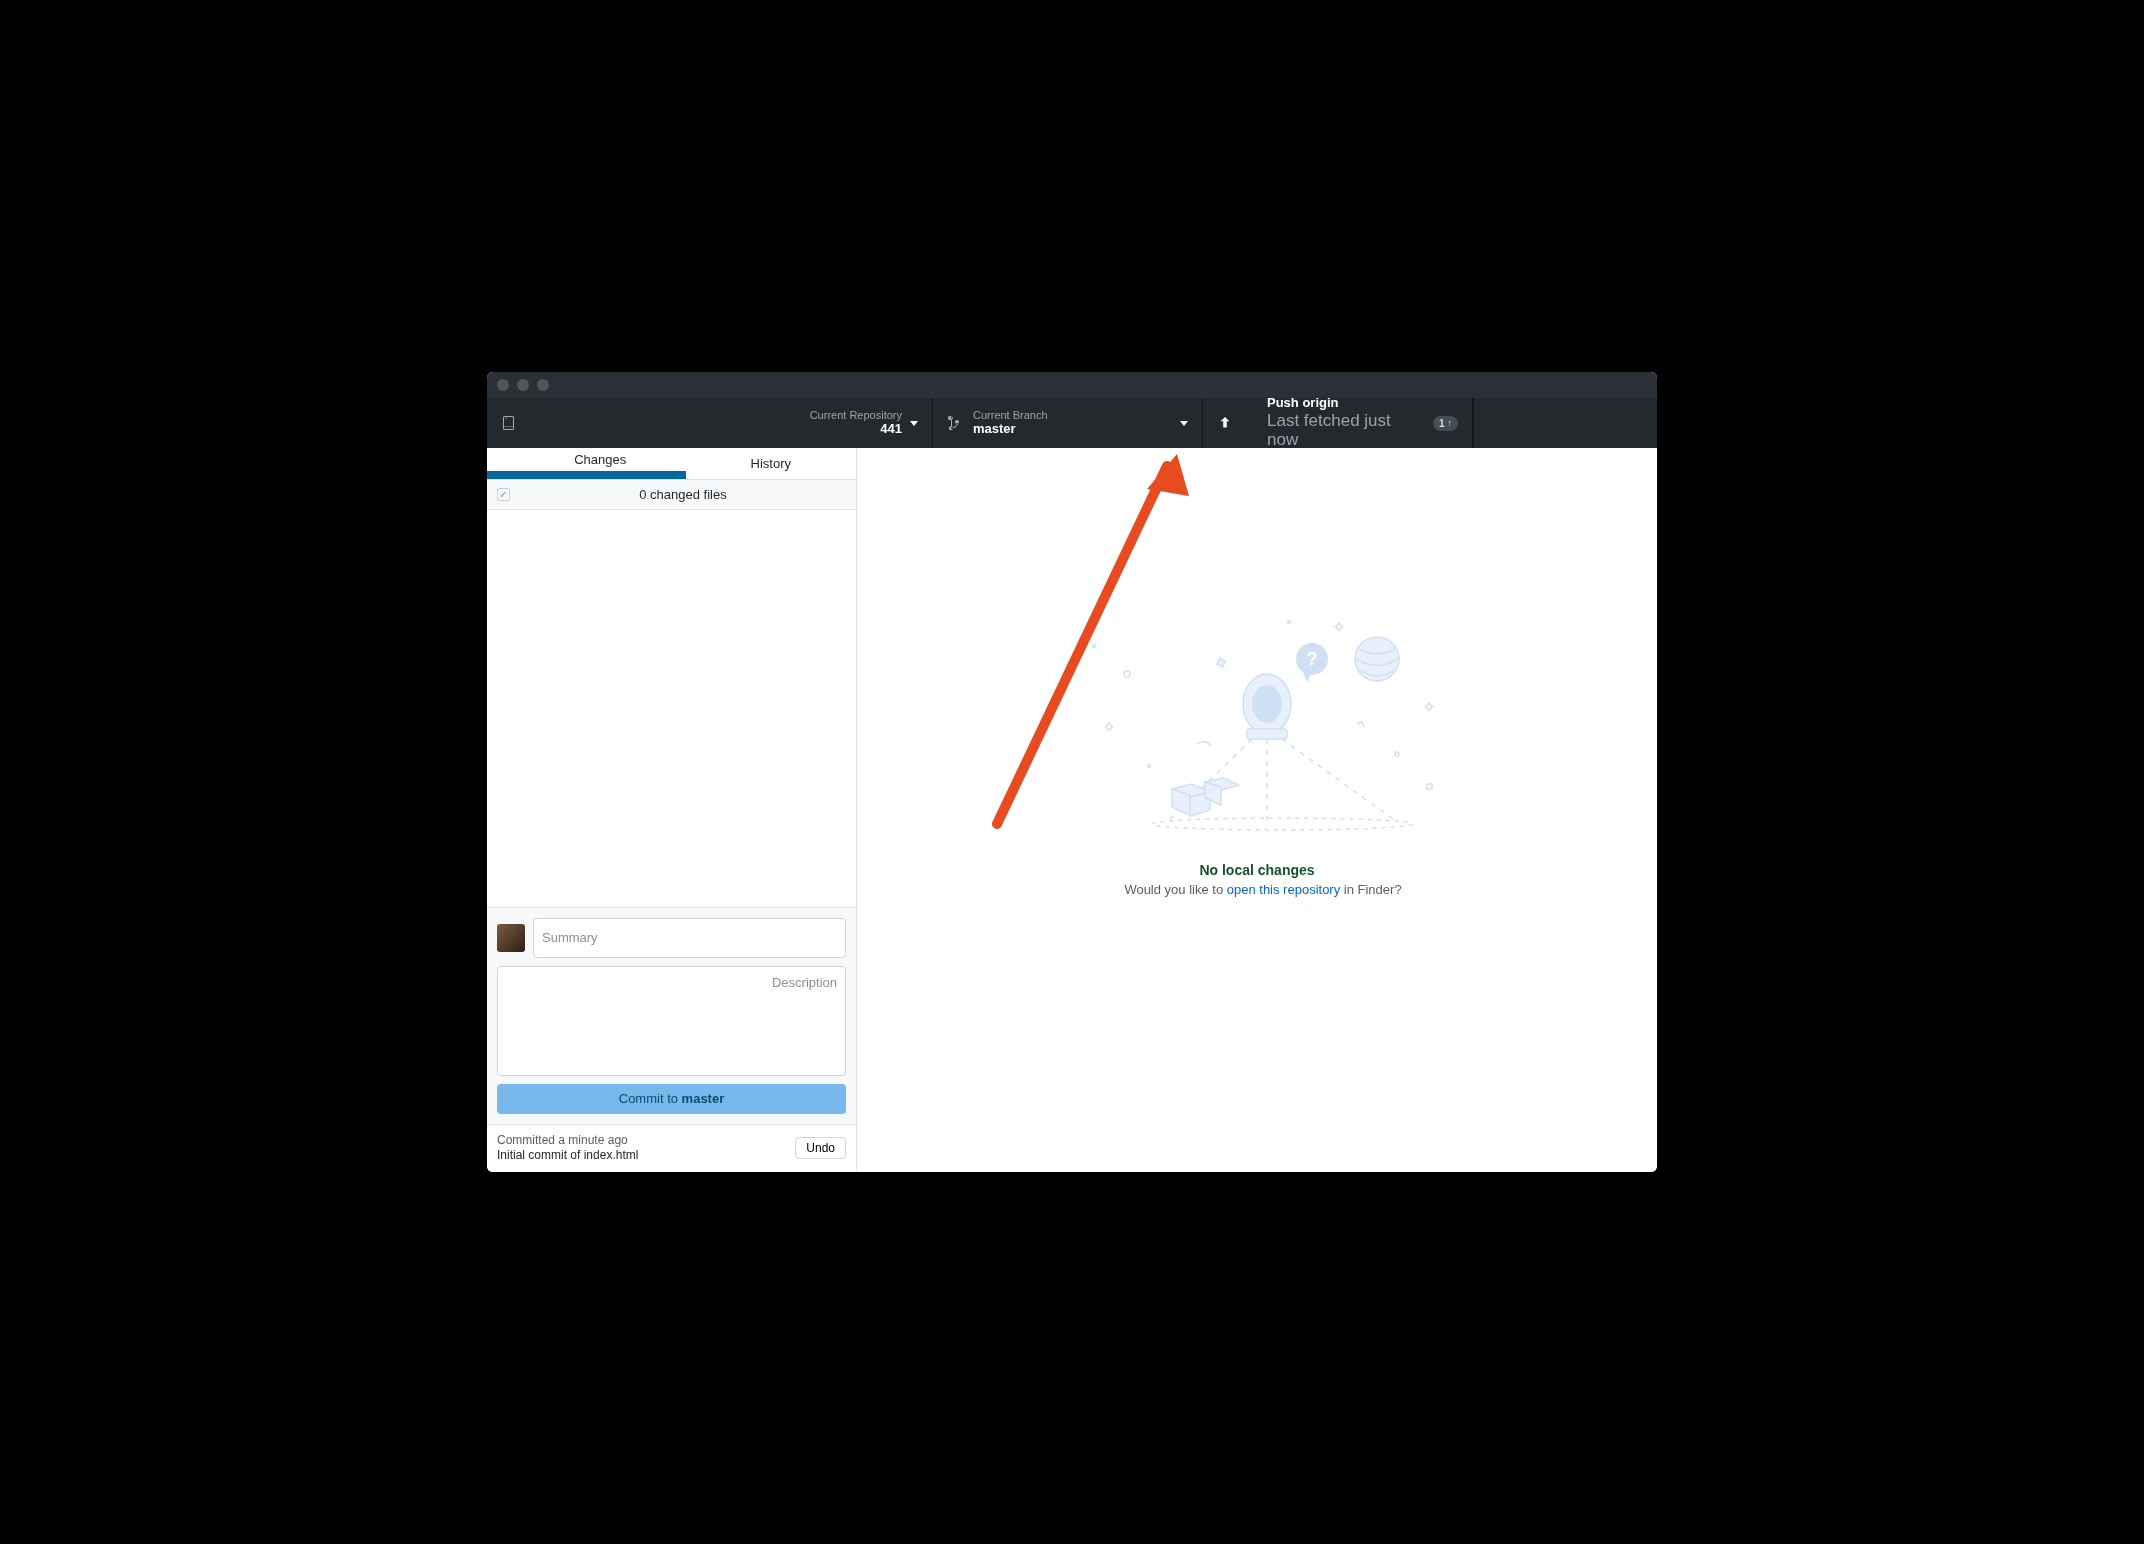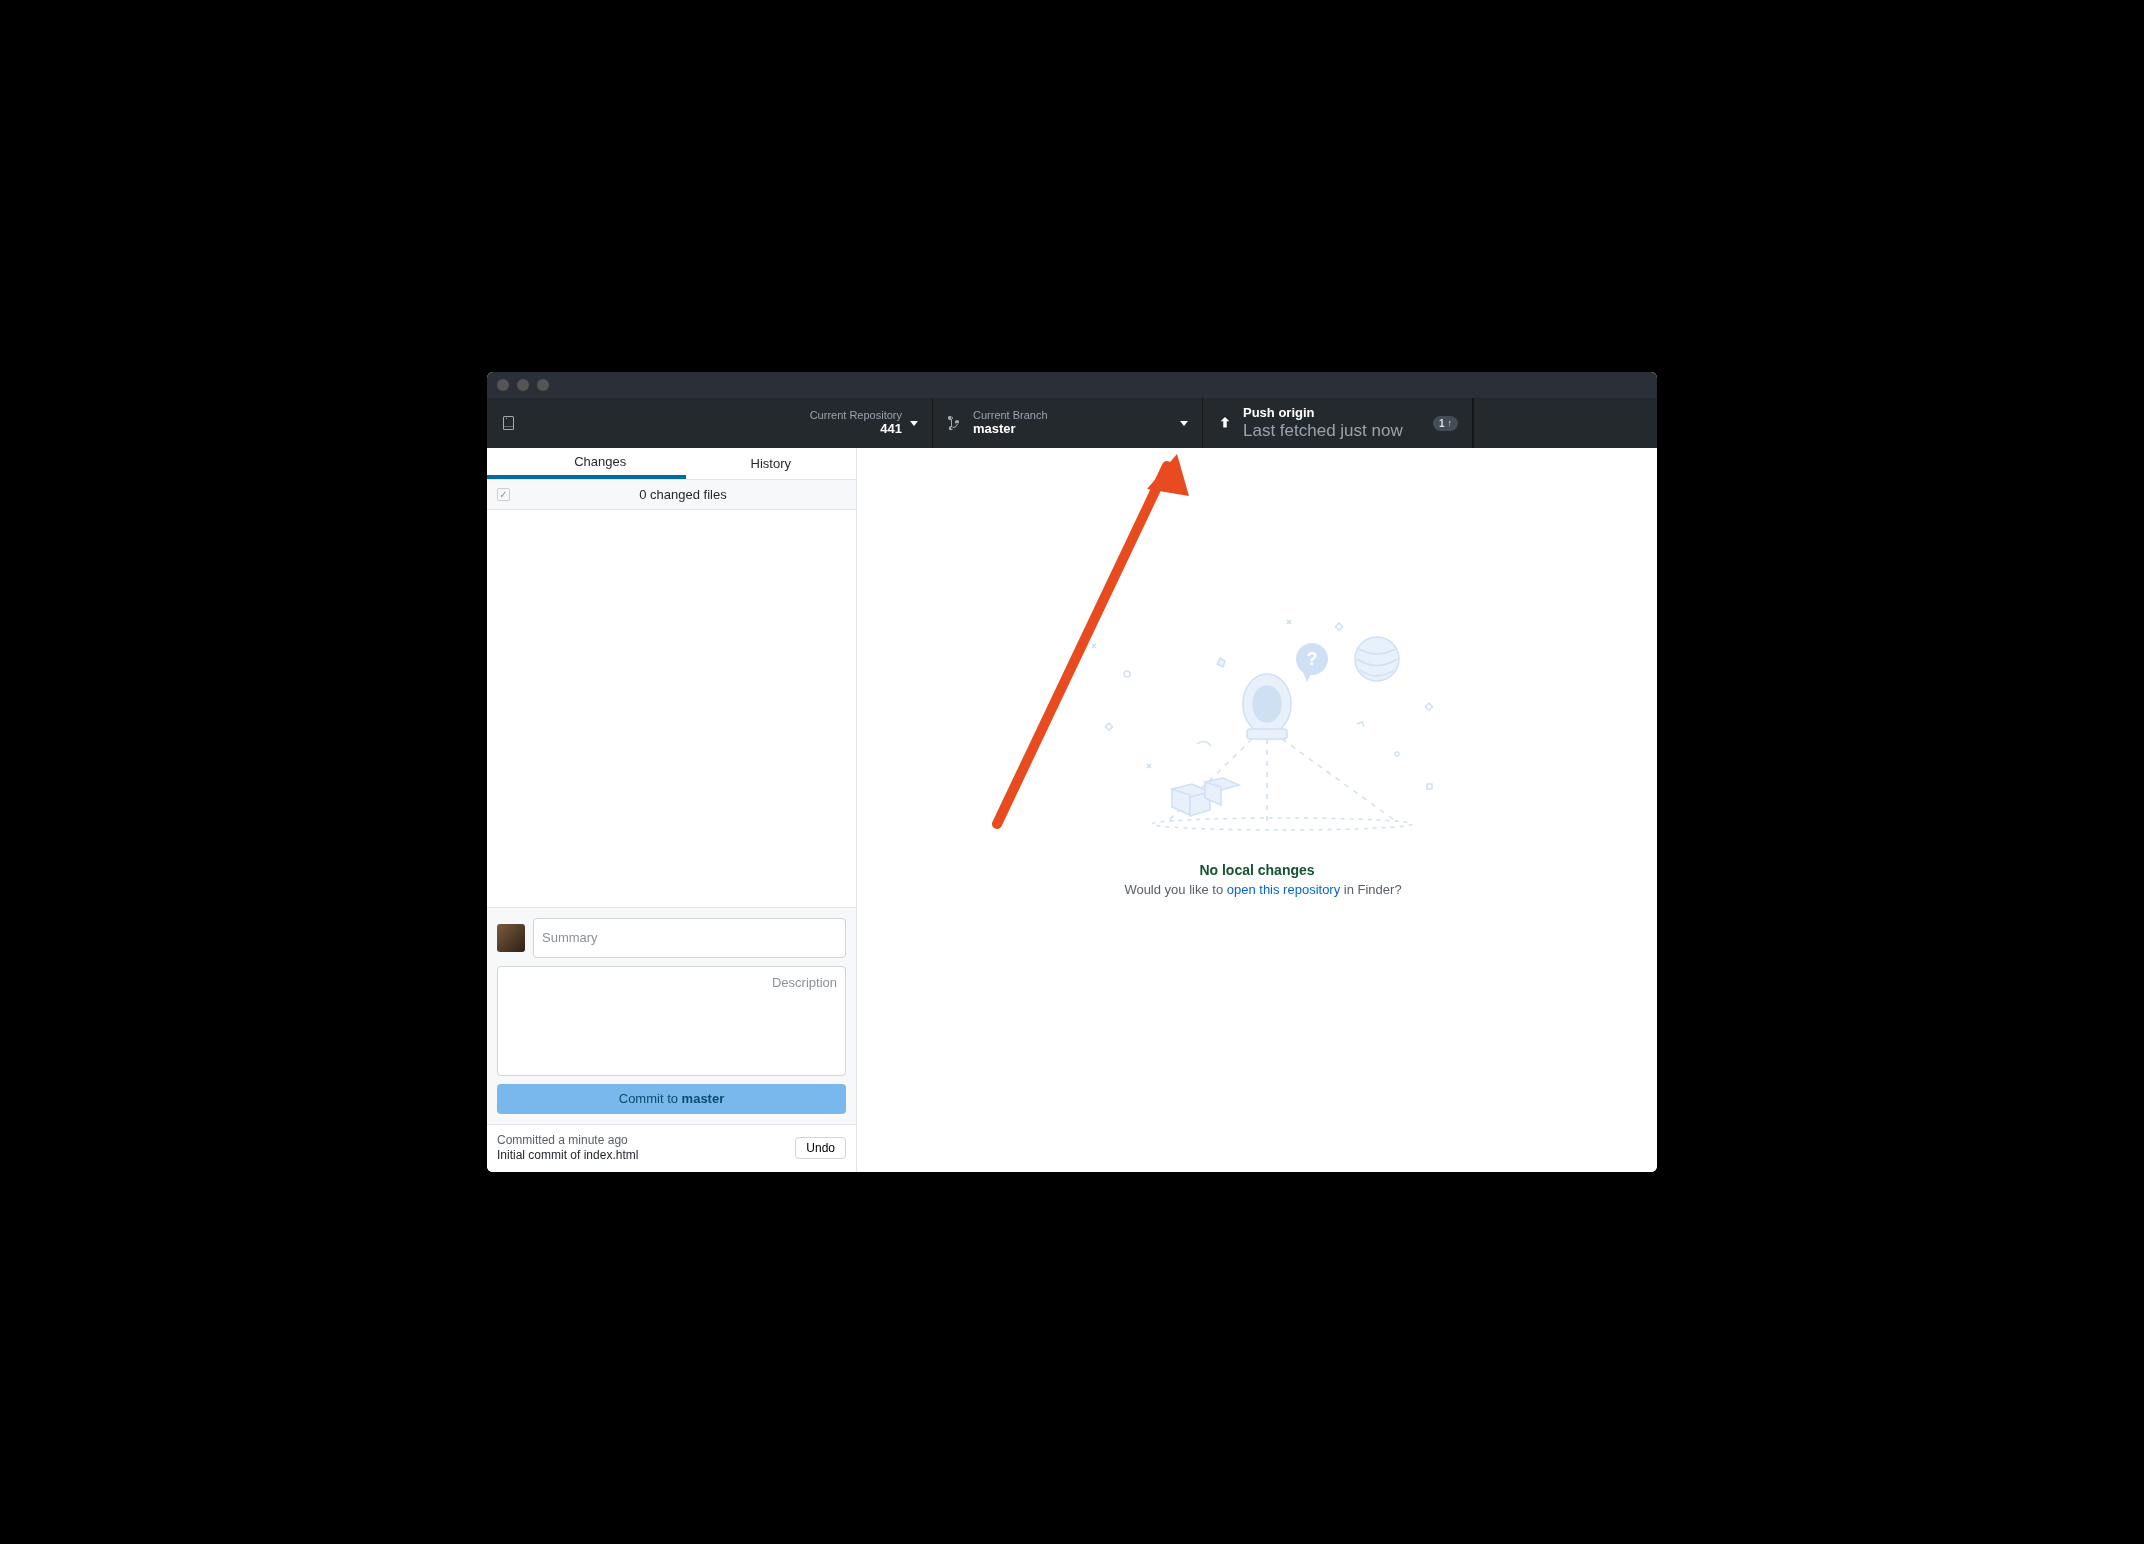--- a/index.html
+++ b/index.html
@@ -50,21 +50,21 @@
   .tool-btn {
     display: flex;
     align-items: center;
     padding: 0 14px;
     border-right: 1px solid #141618;
     cursor: pointer;
     position: relative;
   }
   .tool-btn.repo { width: 446px; text-align: right; }
   .tool-btn.branch { width: 270px; }
-  .tool-btn.push { width: 270px; flex: 0 0 auto; }
+  .tool-btn.push { width: 270px; flex: 0 0 auto; gap: 24px; }
   .tool-icon { width: 16px; height: 16px; margin-right: 10px; flex-shrink: 0; display:flex; align-items:center; justify-content:center; }
   .tool-icon svg { fill: #a2aab4; }
   .tool-texts { display: flex; flex-direction: column; line-height: 1.15; flex:1; min-width:0; }
   .tool-label { font-size: 11px; color: #9ba3ae; }
   .tool-value { font-size: 13px; font-weight: 600; color: #fff; }
   .tool-sub { font-size: 17px; color: #9ba3ae; }
   .dropdown-caret {
     width: 0; height: 0;
     border-left: 4px solid transparent;
     border-right: 4px solid transparent;
@@ -107,21 +107,21 @@
     flex: 1;
     display: flex;
     align-items: center;
     justify-content: center;
     font-size: 13px;
     cursor: pointer;
     background: #fff;
   }
   .tab.active {
     font-weight: 400;
-    border-bottom: 4px solid #0369a1;
+    border-bottom: 8px solid #0369a1;
     background:#fff;
     padding-left:28px;
   }
   .tab:not(.active){
     background:#fff;
   }
   .changes-header {
     height: 30px;
     background: #f6f8fa;
     border-bottom: 1px solid #e1e4e8;

